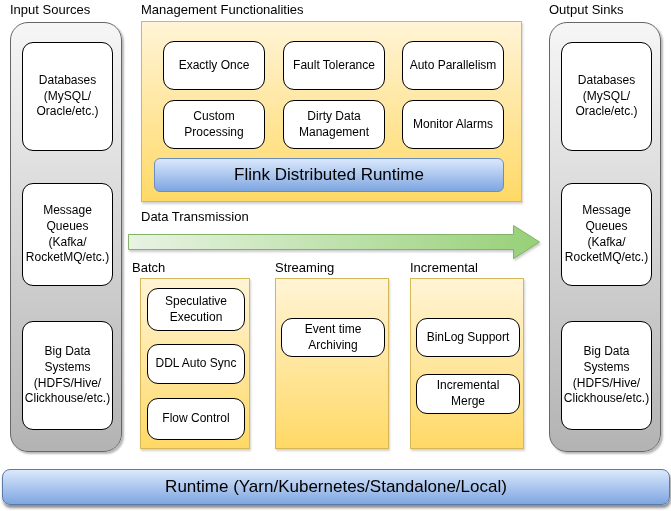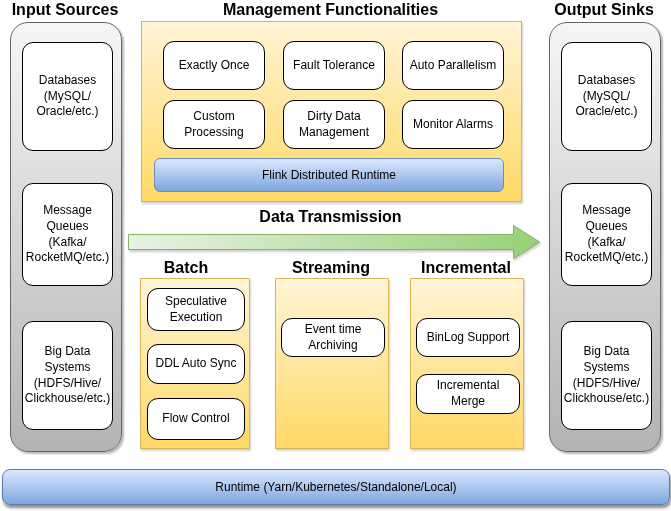--- a/index.html
+++ b/index.html
@@ -2,42 +2,42 @@
 <html><head>
 <meta charset="utf-8">
 <style>
   html,body { margin:0; padding:0; background:#ffffff; }
   .canvas {
     position:relative; width:671px; height:511px; background:#ffffff;
     font-family:"Liberation Sans", sans-serif; color:#000; overflow:hidden;
   }
   .abs { position:absolute; }
   .section-title {
-    font-size:16px; text-align:center; line-height:16px;font-weight:bold;
+    font-size:13px; line-height:16px;
   }
   .gray-panel {
     background:linear-gradient(#f6f6f6, #b3b3b3);
     border:1px solid #666666; border-radius:18px;
     box-shadow:2px 2px 2px rgba(0,0,0,0.28);
   }
   .yellow-panel {
     background:linear-gradient(#fff4d6, #ffd966);
     border:1px solid #d6b656;
     box-shadow:1px 2px 2px rgba(0,0,0,0.18);
   }
   .white-box {
     background:#ffffff; border:1px solid #000000; border-radius:11px;
     display:flex; align-items:center; justify-content:center;
     text-align:center; font-size:12px; line-height:1.3; white-space:pre-line;
   }
   .blue-bar {
     background:linear-gradient(#dae8fc, #7ea6e0);
     border:1px solid #6c8ebf; border-radius:6px;
     display:flex; align-items:center; justify-content:center;
-    text-align:center; font-size:12px;
+    text-align:center; font-size:17px;
   }
   .runtime-bar {
     border-radius:8px; border-color:#5a7ba6;
     box-shadow:1px 3px 3px rgba(0,0,0,0.45);
   }
   .arrow-svg { filter:drop-shadow(1px 2px 1px rgba(0,0,0,0.2)); }
 </style>
 </head>
 <body>
 

